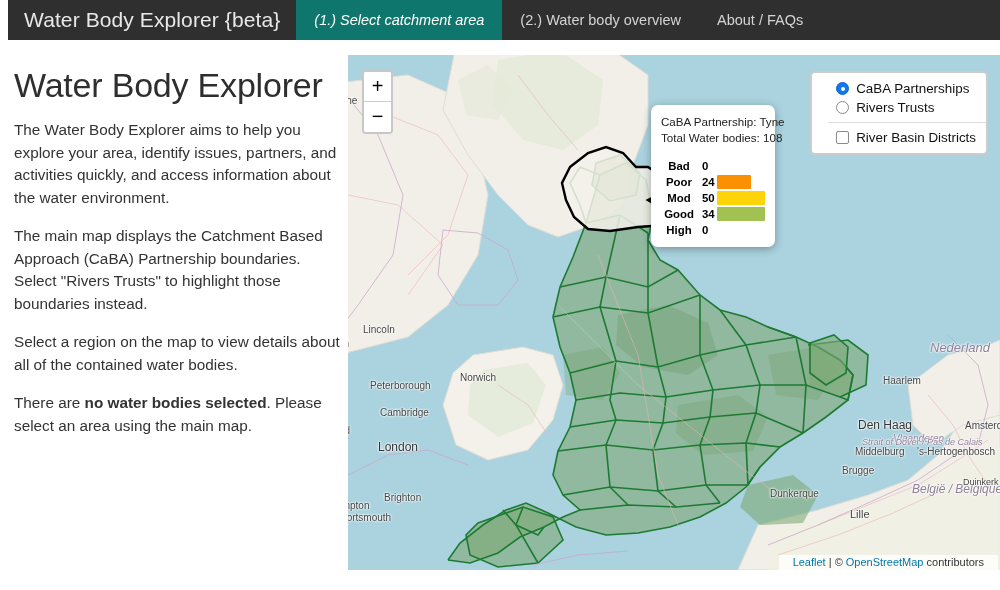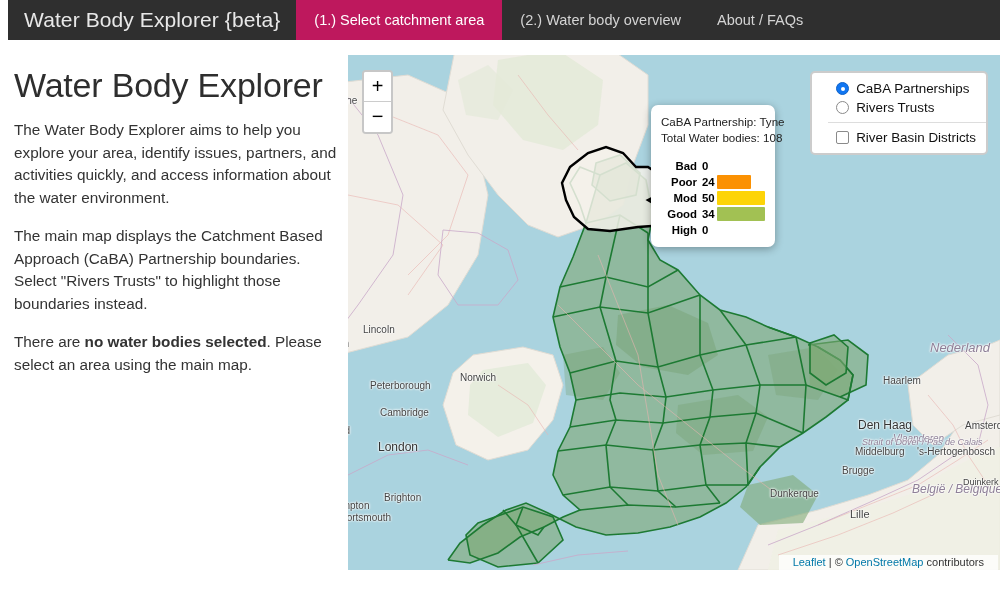--- a/index.html
+++ b/index.html
@@ -28,21 +28,21 @@
     white-space: nowrap;
   }
   .navtab {
     display: flex; align-items: center;
     padding: 0 18px;
     color: #d4d4d4;
     font-size: 14.5px;
     white-space: nowrap;
     cursor: pointer;
   }
-  .navtab.active { background: #be185d; color: #ffffff; }
+  .navtab.active { background: #0f766e; color: #ffffff; font-style: italic; }
 
   
   #sidebar {
     position: absolute; top: 40px; left: 0;
     width: 364px; height: 550px;
     padding: 18px 18px 0 14px;
     background: #ffffff;
     overflow: hidden;
   }
   #page-title {
@@ -148,21 +148,21 @@
     line-height: 1.36;
     white-space: nowrap;
   }
   #popup-chart { margin-top: 13px; }
   .chart-row {
     display: flex; align-items: center;
     height: 15px;
     margin-bottom: 1px;
   }
   .chart-label {
-    width: 36px; text-align: right;
+    width: 36px; text-align: center;
     font-size: 11.4px; font-weight: bold; color: #000;
     flex: 0 0 auto;
   }
   .chart-value {
     width: 20px; text-align: left;
     padding-left: 5px;
     font-size: 11.4px; font-weight: bold; color: #000;
     flex: 0 0 auto;
   }
   .chart-bar { height: 14px; border-radius: 1px; }
@@ -188,20 +188,21 @@
   <div class="brand">Water Body Explorer {beta}</div>
   <div class="navtab active">(1.) Select catchment area</div>
   <div class="navtab">(2.) Water body overview</div>
   <div class="navtab">About / FAQs</div>
 </div>
 
 <div id="sidebar">
   <h1 id="page-title">Water Body Explorer</h1>
   <p class="para">The Water Body Explorer aims to help you explore your area, identify issues, partners, and activities quickly, and access information about the water environment.</p>
   <p class="para">The main map displays the Catchment Based Approach (CaBA) Partnership boundaries. Select "Rivers Trusts" to highlight those boundaries instead.</p>
+  <p class="para">Select a region on the map to view details about all of the contained water bodies.</p>
   <p class="para"><span>There are </span><b>no water bodies selected</b><span>. Please select an area using the main map.</span></p>
 </div>
 
 <div id="map">
 
   <svg id="map-canvas" viewBox="0 0 652 515" preserveAspectRatio="none">
     <defs>
       <pattern id="hatch" width="6" height="6" patternUnits="userSpaceOnUse" patternTransform="rotate(45)">
         <rect width="6" height="6" fill="none"></rect>
       </pattern>

